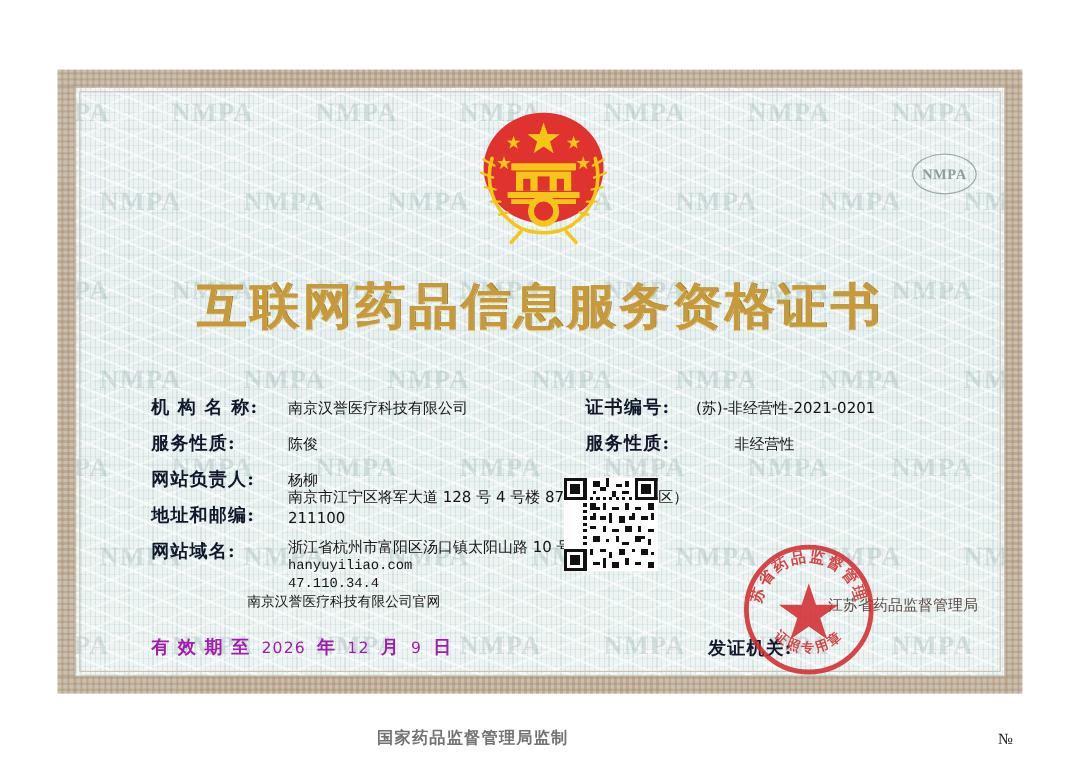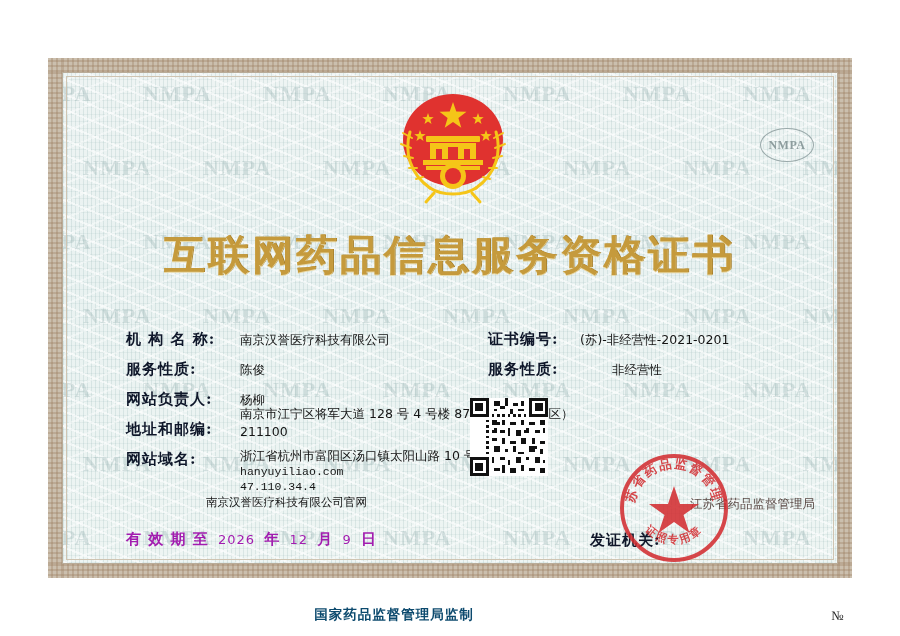--- a/index.html
+++ b/index.html
@@ -209,21 +209,21 @@
   
   .footer-text {
     position: absolute;
     left: 0;
     top: 606px;
     width: 788px;
     text-align: center;
     font-family: "DejaVu Serif", "Liberation Serif", serif;
     font-weight: bold;
     font-size: 13.5px;
-    color: #0c4a6e;
+    color: #737373;
     letter-spacing: 1px;
   }
   .footer-no {
     position: absolute;
     right: 56px;
     top: 608px;
     font-family: "Liberation Serif", "DejaVu Serif", serif;
     font-size: 13px;
     color: #222;
   }

